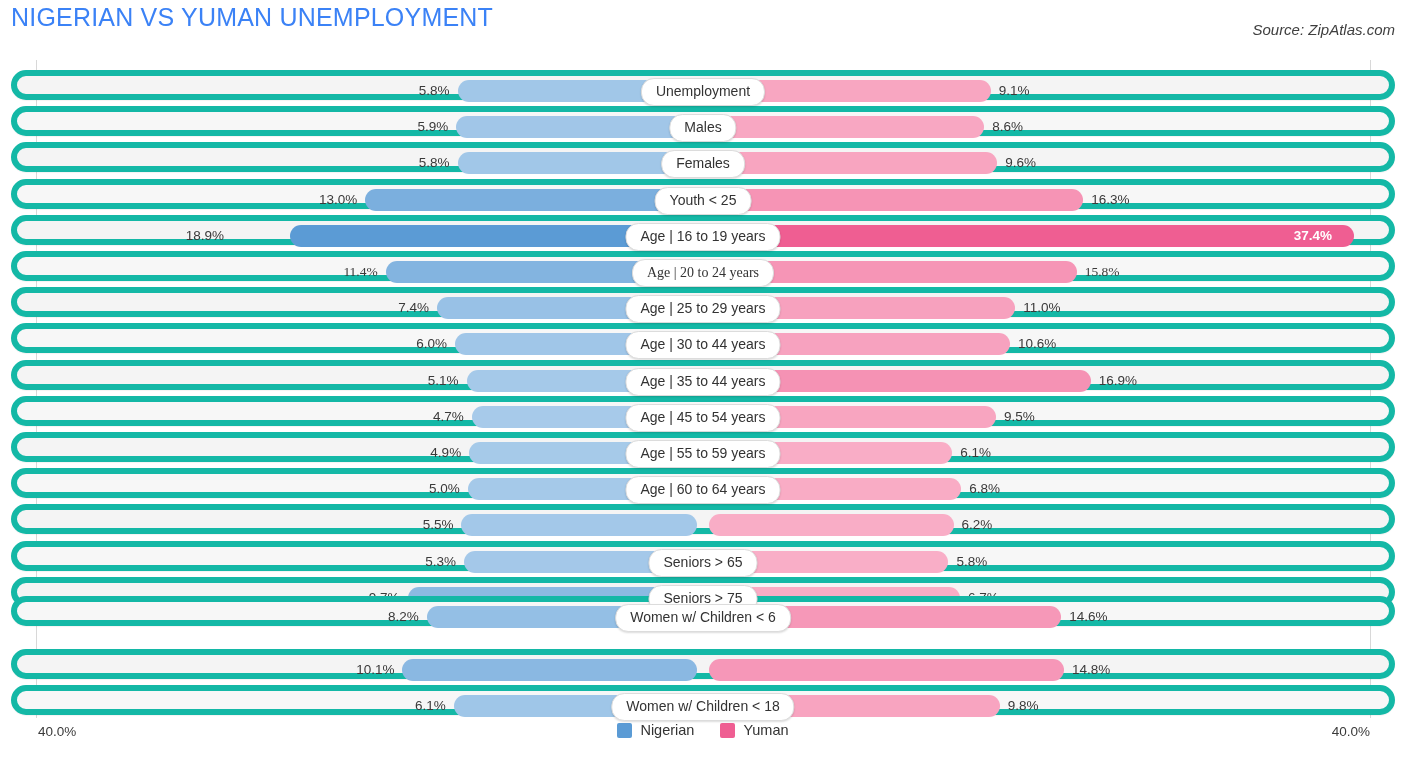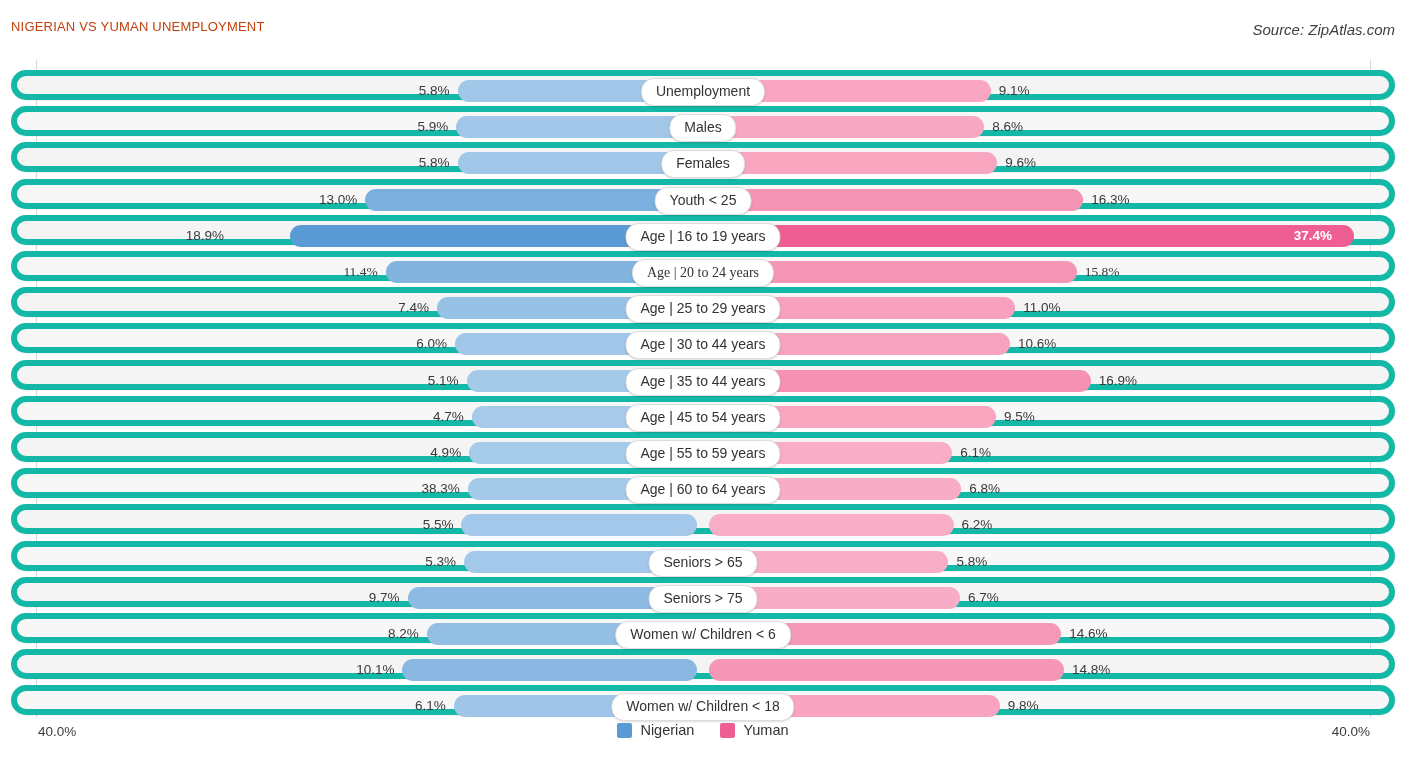--- a/index.html
+++ b/index.html
@@ -12,23 +12,23 @@
     height: 757px;
     font-family: "Liberation Sans", sans-serif;
     position: relative;
     overflow: hidden;
   }
 
   
   #chart-title {
     position: absolute;
     left: 11px;
-    top: 19px;
-    font-size: 13px;
-    color: #c2410c;
+    top: 3px;
+    font-size: 25px;
+    color: #3b82f6;
     letter-spacing: 0.2px;
     white-space: nowrap;
   }
   #source-label {
     position: absolute;
     right: 11px;
     top: 21px;
     font-size: 15px;
     font-style: italic;
     color: #3f3f3f;
@@ -231,21 +231,21 @@
       </div>
       <div class="row" style="top: 372px;">
         <div class="bar bar-left" style="width: 227.867px; background: rgb(166, 202, 233);"></div>
         <div class="val val-left" style="right: 927.867px;">4.9%</div>
         <div class="bar bar-right" style="width: 243.263px; background: rgb(249, 173, 198);"></div>
         <div class="val val-right" style="left: 943.263px;">6.1%</div>
         <div class="cat-pill">Age | 55 to 59 years</div>
       </div>
       <div class="row alt" style="top: 408.2px;">
         <div class="bar bar-left" style="width: 229.15px; background: rgb(165, 201, 233);"></div>
-        <div class="val val-left" style="right: 929.15px;">38.3%</div>
+        <div class="val val-left" style="right: 929.15px;">5.0%</div>
         <div class="bar bar-right" style="width: 252.244px; background: rgb(249, 172, 197);"></div>
         <div class="val val-right" style="left: 952.244px;">6.8%</div>
         <div class="cat-pill">Age | 60 to 64 years</div>
       </div>
       <div class="row" style="top: 444.4px;">
         <div class="bar bar-left" style="width: 235.565px; background: rgb(163, 200, 233);"></div>
         <div class="val val-left" style="right: 935.565px;">5.5%</div>
         <div class="bar bar-right" style="width: 244.546px; background: rgb(249, 173, 198);"></div>
         <div class="val val-right" style="left: 944.546px;">6.2%</div>
       </div>
@@ -256,21 +256,21 @@
         <div class="val val-right" style="left: 939.414px;">5.8%</div>
         <div class="cat-pill">Seniors &gt; 65</div>
       </div>
       <div class="row" style="top: 516.8px;">
         <div class="bar bar-left" style="width: 289.451px; background: rgb(140, 186, 226);"></div>
         <div class="val val-left" style="right: 989.451px;">9.7%</div>
         <div class="bar bar-right" style="width: 250.961px; background: rgb(249, 172, 197);"></div>
         <div class="val val-right" style="left: 950.961px;">6.7%</div>
         <div class="cat-pill">Seniors &gt; 75</div>
       </div>
-      <div class="row alt" style="top: 553px;">
+      <div class="row alt" style="top: 536px;">
         <div class="bar bar-left" style="width: 270.206px; background: rgb(148, 191, 229);"></div>
         <div class="val val-left" style="right: 970.206px;">8.2%</div>
         <div class="bar bar-right" style="width: 352.318px; background: rgb(246, 152, 184);"></div>
         <div class="val val-right" style="left: 1052.32px;">14.6%</div>
         <div class="cat-pill">Women w/ Children &lt; 6</div>
       </div>
       <div class="row" style="top: 589.2px;">
         <div class="bar bar-left" style="width: 294.583px; background: rgb(138, 184, 226);"></div>
         <div class="val val-left" style="right: 994.583px;">10.1%</div>
         <div class="bar bar-right" style="width: 354.884px; background: rgb(246, 151, 184);"></div>

